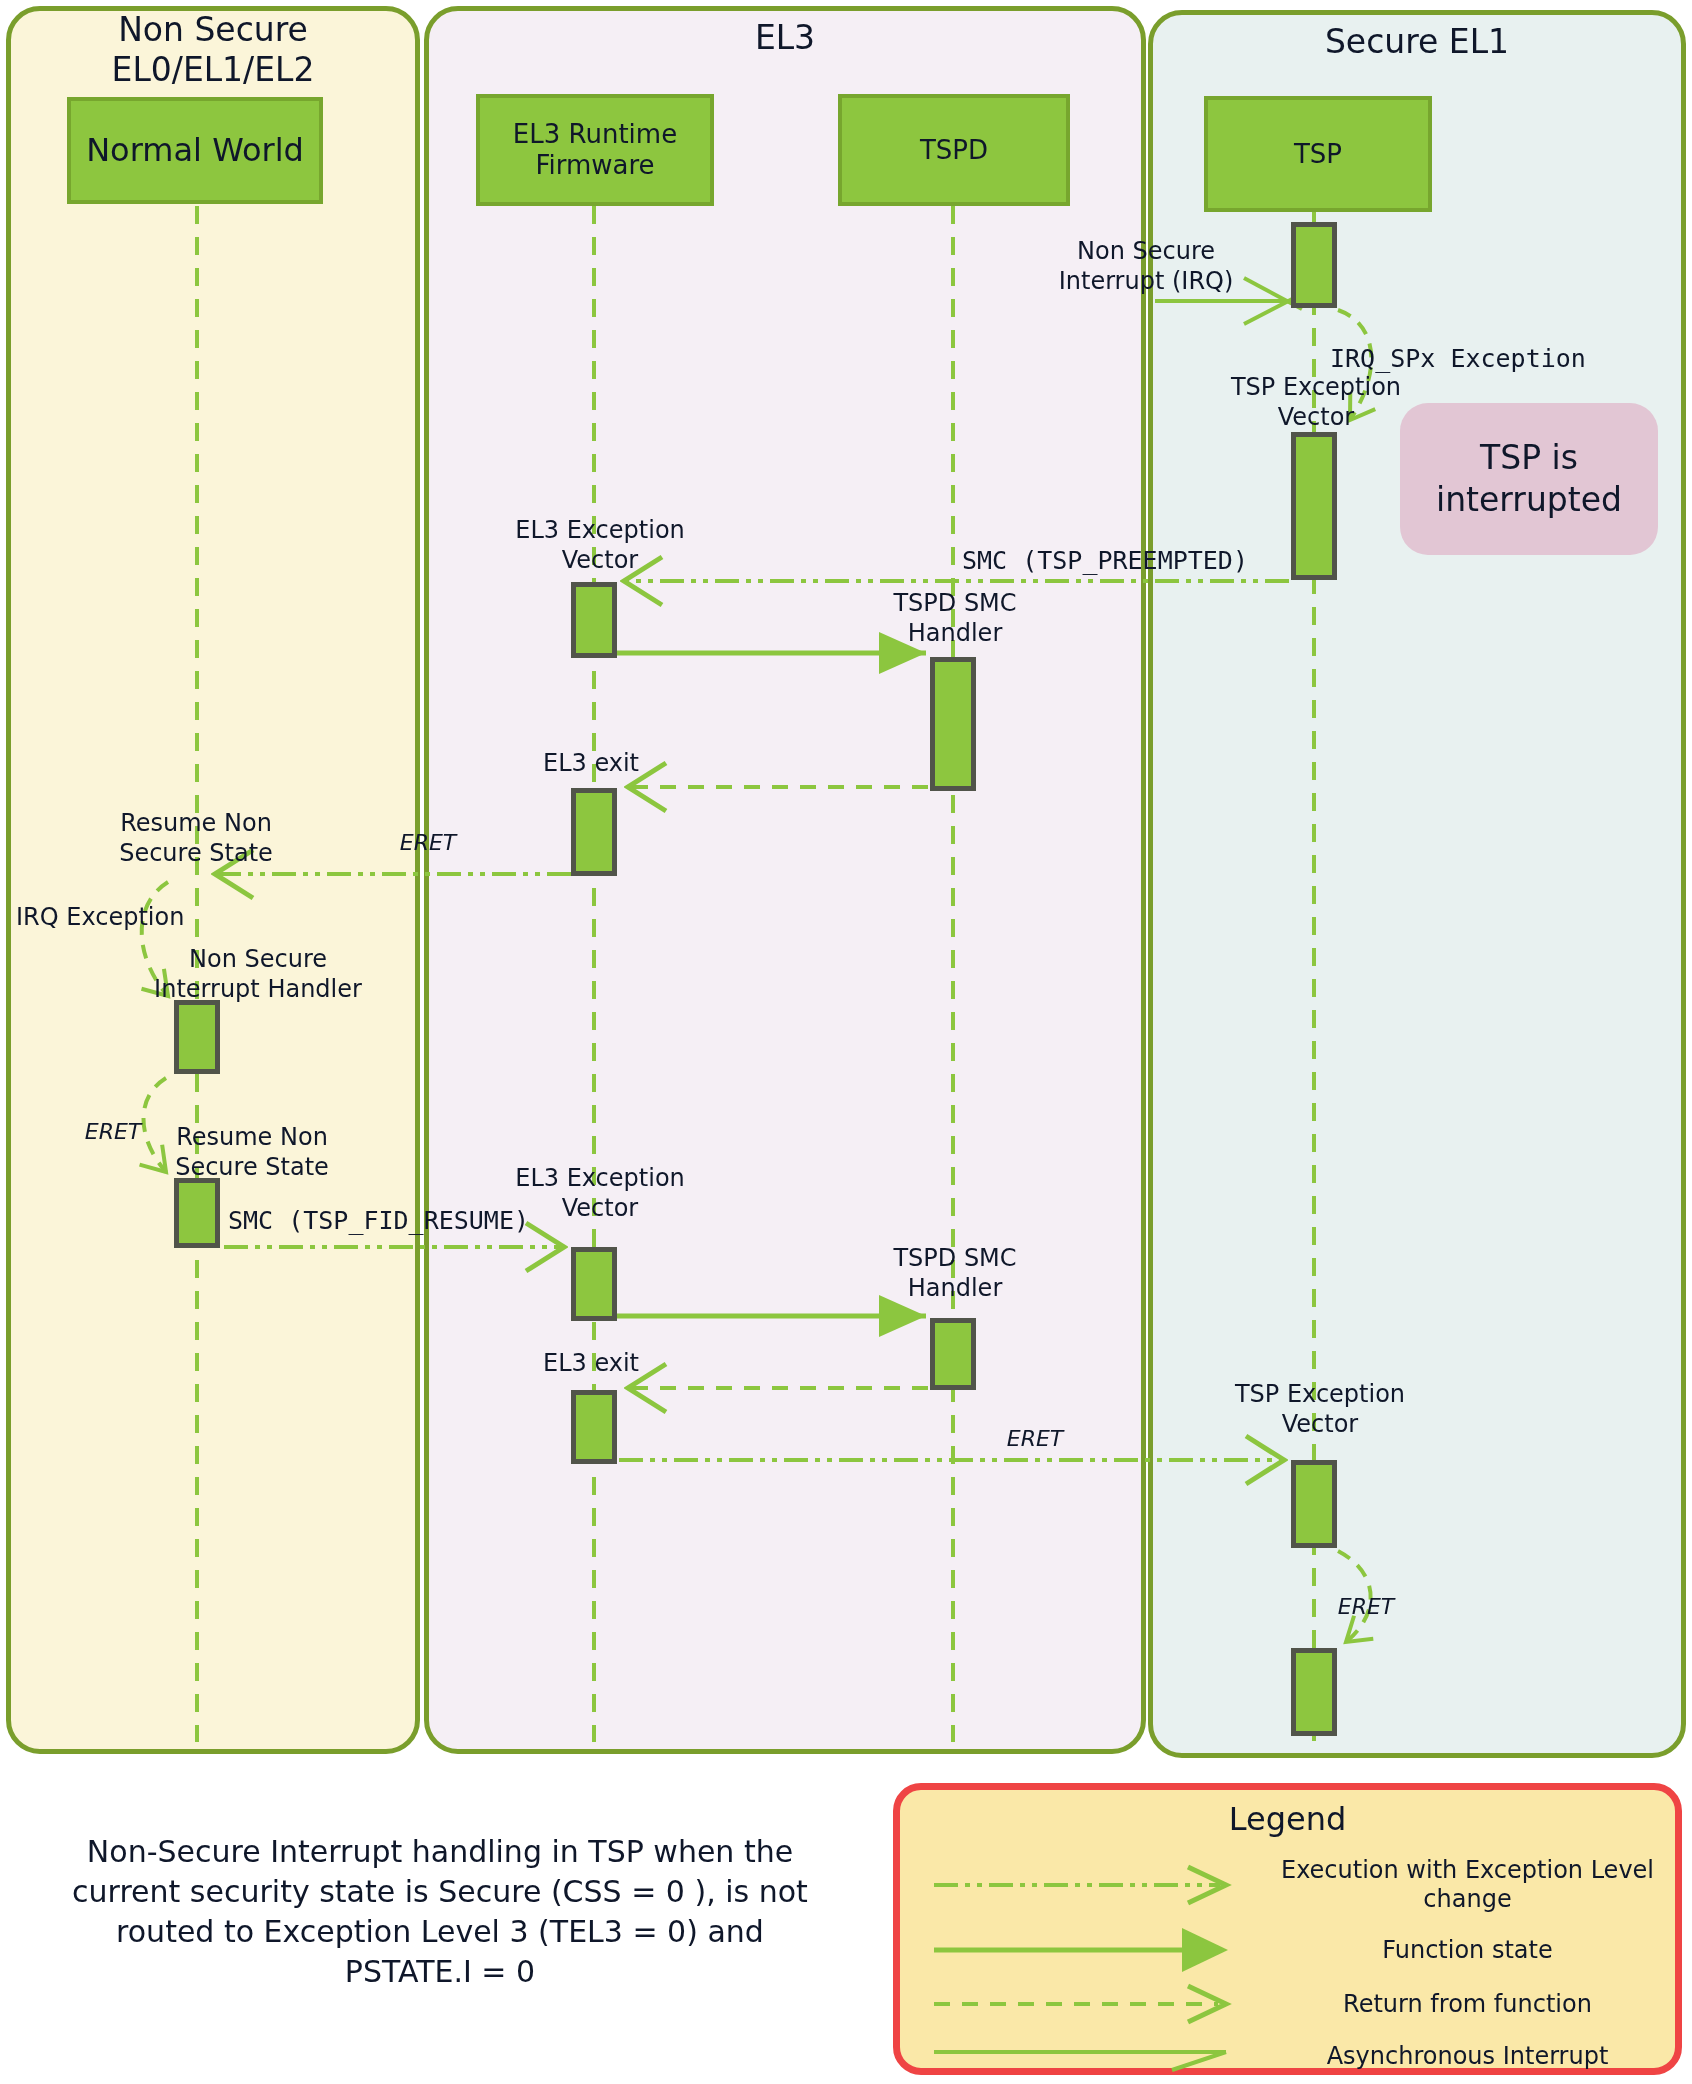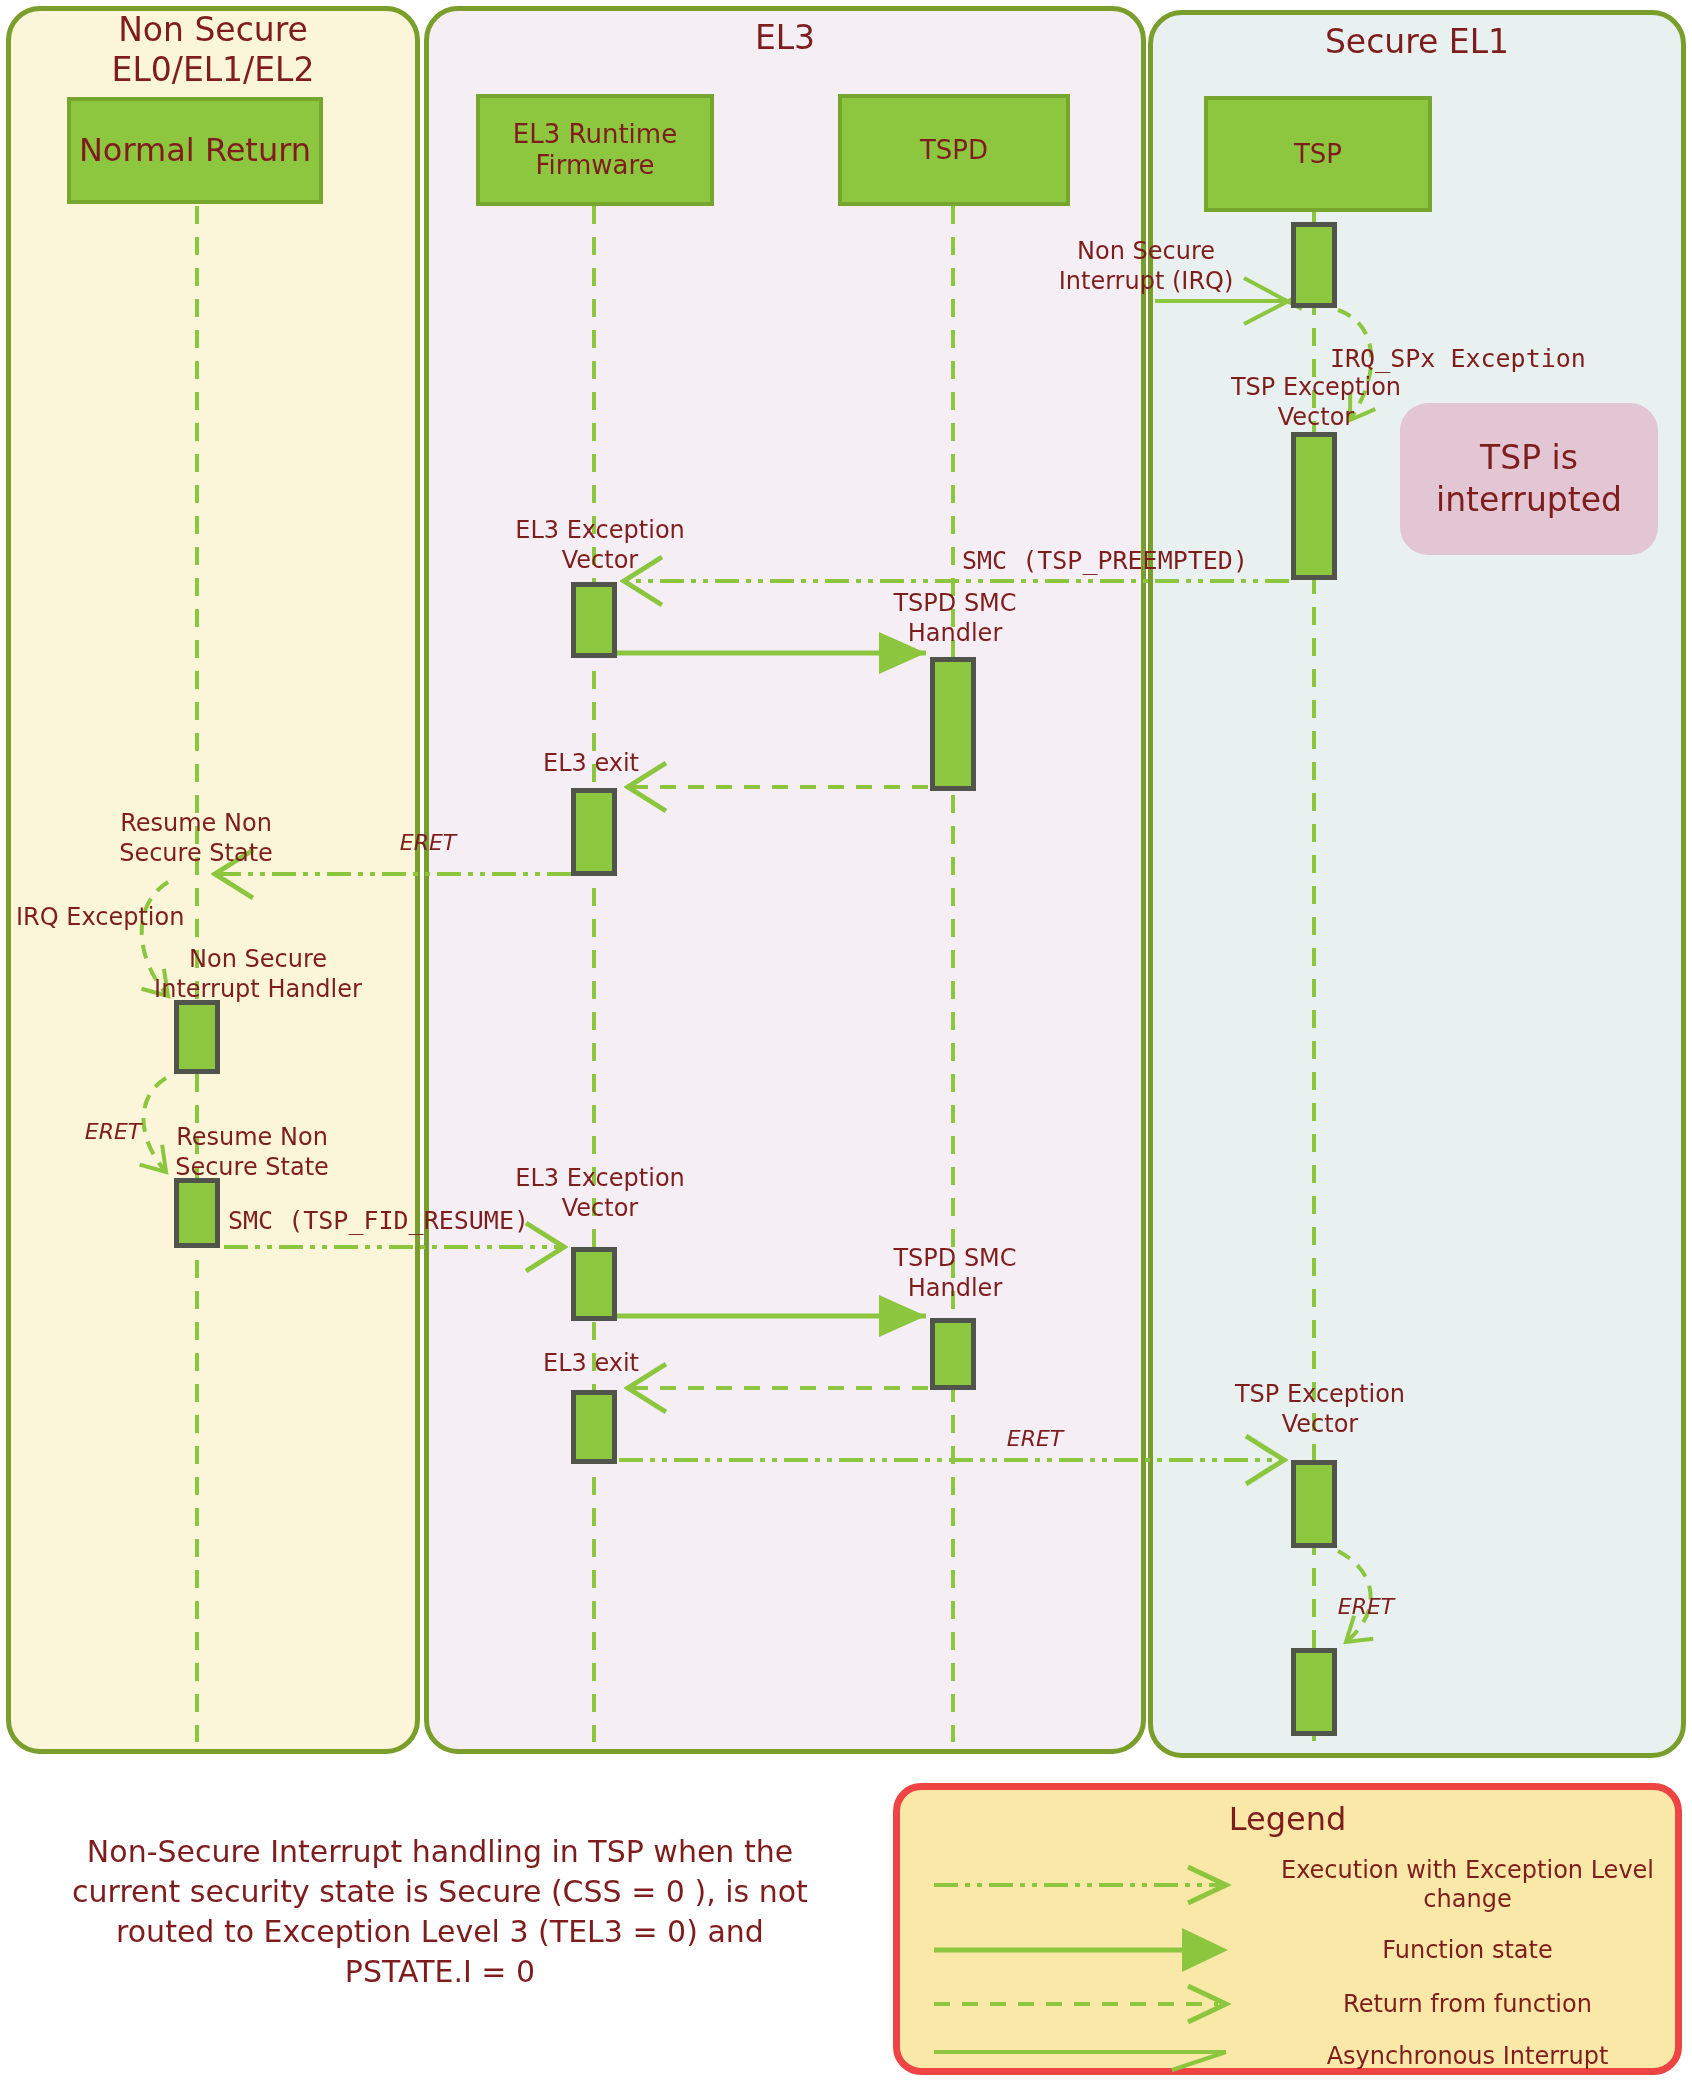--- a/index.html
+++ b/index.html
@@ -1,18 +1,18 @@
 <!DOCTYPE html>
 <html><head>
 <meta charset="utf-8">
 <style>
   html,body{margin:0;padding:0;background:#ffffff;}
   #canvas{
     position:relative;width:1692px;height:2084px;background:#ffffff;overflow:hidden;
-    font-family:"DejaVu Sans","Liberation Sans",sans-serif;color:#7f1d1d;
+    font-family:"DejaVu Sans","Liberation Sans",sans-serif;color:#0f172a;
   }
   .lane{position:absolute;border:5px solid #7a9e2c;border-radius:34px;box-sizing:border-box;}
   .lane-title{position:absolute;text-align:center;font-size:33px;line-height:40px;white-space:pre-line;transform:translateX(-50%);}
   .actor{position:absolute;background:#8dc63f;border:4px solid #77a62e;box-sizing:border-box;
          display:flex;align-items:center;justify-content:center;text-align:center;
          font-size:26px;line-height:31px;white-space:pre-line;}
   .actor.big{font-size:32px;}
   .bar{position:absolute;width:46px;background:#8dc63f;border:5px solid #51544a;box-sizing:border-box;}
   .lbl{position:absolute;white-space:pre-line;font-size:24px;line-height:30px;text-align:center;transform:translateX(-50%);}
   .lbl.left{transform:none;text-align:left;}
@@ -101,21 +101,21 @@
   <div class="bar" style="left:1291px;top:1648px;height:88px;"></div>
   <div class="bar" style="left:571px;top:582px;height:76px;"></div>
   <div class="bar" style="left:571px;top:788px;height:88px;"></div>
   <div class="bar" style="left:571px;top:1247px;height:74px;"></div>
   <div class="bar" style="left:571px;top:1390px;height:74px;"></div>
   <div class="bar" style="left:930px;top:657px;height:134px;"></div>
   <div class="bar" style="left:930px;top:1318px;height:72px;"></div>
   <div class="bar" style="left:174px;top:1000px;height:74px;"></div>
   <div class="bar" style="left:174px;top:1178px;height:70px;"></div>
 
-  <div class="actor big" style="left:67px;top:97px;width:256px;height:107px;">Normal Return</div>
+  <div class="actor big" style="left:67px;top:97px;width:256px;height:107px;">Normal World</div>
   <div class="actor" style="left:476px;top:94px;width:238px;height:112px;">EL3 Runtime
 Firmware</div>
   <div class="actor" style="left:838px;top:94px;width:232px;height:112px;">TSPD</div>
   <div class="actor" style="left:1204px;top:96px;width:228px;height:116px;">TSP</div>
 
   <div class="note" style="left:1400px;top:403px;width:258px;height:152px;">TSP is
 interrupted</div>
 
   <div class="lbl" style="left:1146px;top:236px;">Non Secure
 Interrupt (IRQ)</div>

